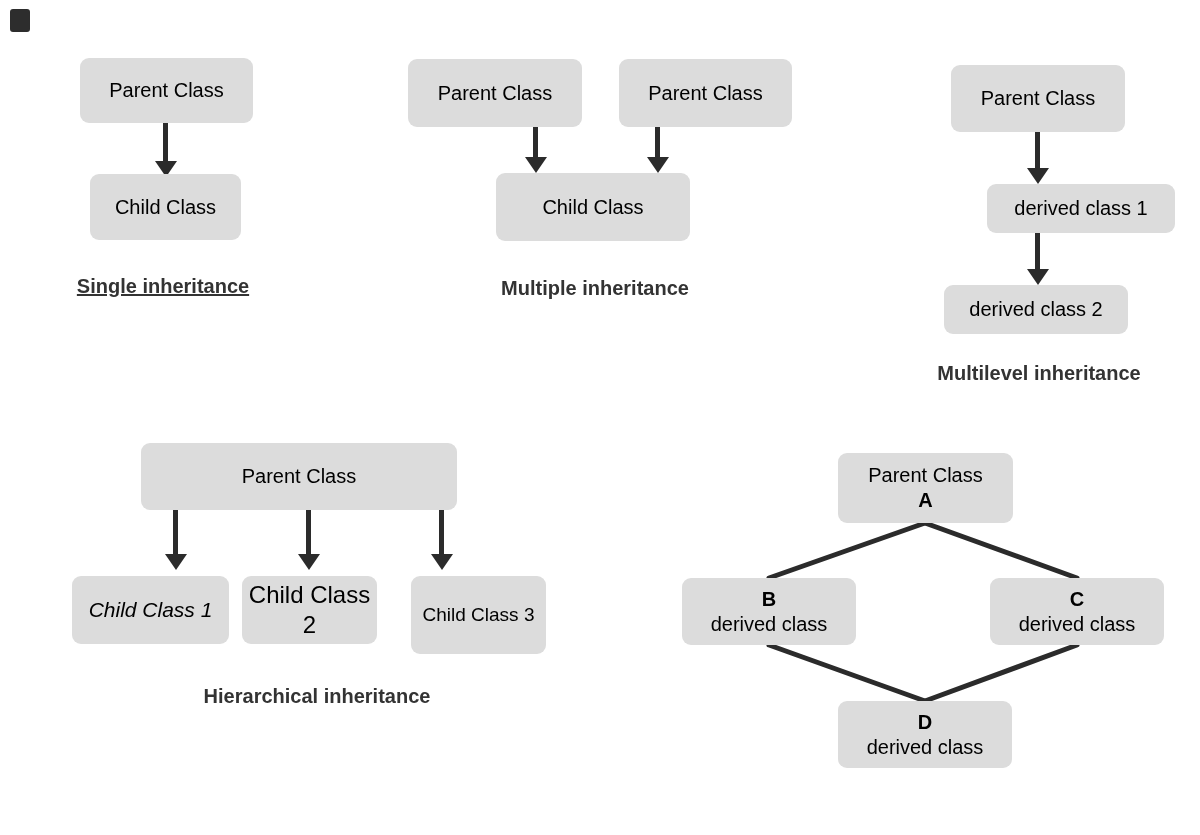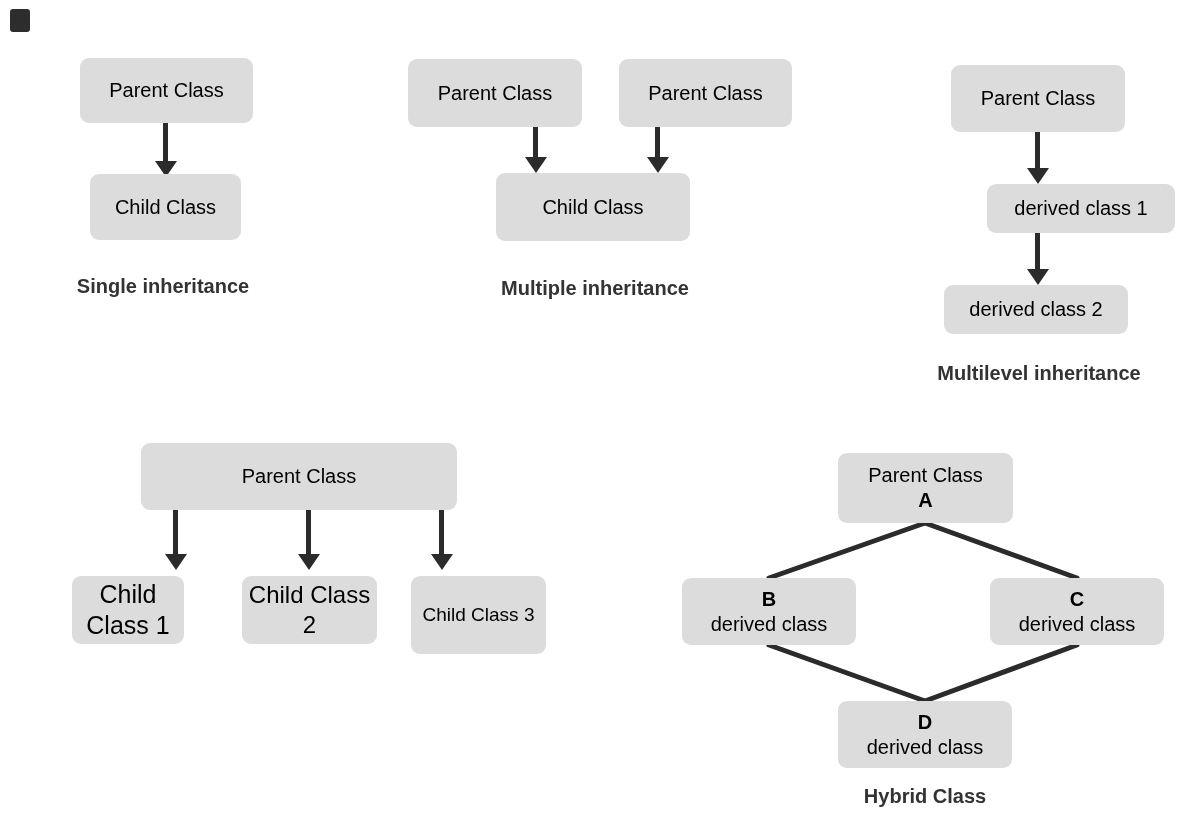--- a/index.html
+++ b/index.html
@@ -37,21 +37,21 @@
 
   <div id="corner-marker"></div>
 
   <div class="node" style="left:80px;top:58px;width:173px;height:65px;">Parent Class</div>
 
   <div class="vline" style="left:163px;top:123px;height:39px;"></div>
   <div class="ahead" style="left:155px;top:161px;"></div>
 
   <div class="node" style="left:90px;top:174px;width:151px;height:66px;">Child Class</div>
 
-  <div class="caption" style="left:33px;top:275px;">Single inheritance</div>
+  <div class="caption" style="left:33px;top:275px;text-decoration:underline;">Single inheritance</div>
 
   <div class="node" style="left:408px;top:59px;width:174px;height:68px;">Parent Class</div>
   <div class="node" style="left:619px;top:59px;width:173px;height:68px;">Parent Class</div>
 
   <div class="vline" style="left:533px;top:127px;height:31px;"></div>
   <div class="ahead" style="left:525px;top:157px;"></div>
   <div class="vline" style="left:655px;top:127px;height:31px;"></div>
   <div class="ahead" style="left:647px;top:157px;"></div>
 
   <div class="node" style="left:496px;top:173px;width:194px;height:68px;">Child Class</div>
@@ -74,24 +74,25 @@
 
   <div class="node" style="left:141px;top:443px;width:316px;height:67px;">Parent Class</div>
 
   <div class="vline" style="left:173px;top:510px;height:45px;"></div>
   <div class="ahead" style="left:165px;top:554px;"></div>
   <div class="vline" style="left:306px;top:510px;height:45px;"></div>
   <div class="ahead" style="left:298px;top:554px;"></div>
   <div class="vline" style="left:439px;top:510px;height:45px;"></div>
   <div class="ahead" style="left:431px;top:554px;"></div>
 
-  <div class="node" style="left:72px;top:576px;width:112px;height:68px;font-size:25px;">Child Class 1</div>
+  <div class="node" style="left:72px;top:576px;width:157px;height:68px;font-size:21px;font-style:italic;">Child Class 1</div>
   <div class="node" style="left:242px;top:576px;width:135px;height:68px;font-size:24px;">Child Class 2</div>
   <div class="node" style="left:411px;top:576px;width:135px;height:78px;font-size:19px;">Child Class 3</div>
 
+  <div class="caption" style="left:187px;top:685px;">Hierarchical inheritance</div>
 
   <svg id="edges" width="1200" height="835" viewBox="0 0 1200 835">
     <line x1="925" y1="523" x2="769" y2="578" stroke="#2b2b2b" stroke-width="5" stroke-linecap="round"></line>
     <line x1="925" y1="523" x2="1077" y2="578" stroke="#2b2b2b" stroke-width="5" stroke-linecap="round"></line>
     <line x1="769" y1="645" x2="925" y2="701" stroke="#2b2b2b" stroke-width="5" stroke-linecap="round"></line>
     <line x1="1077" y1="645" x2="925" y2="701" stroke="#2b2b2b" stroke-width="5" stroke-linecap="round"></line>
   </svg>
 
   <div class="node two" style="left:838px;top:453px;width:175px;height:70px;">
     <span>Parent Class</span>
@@ -106,15 +107,14 @@
   <div class="node two" style="left:990px;top:578px;width:174px;height:67px;">
     <span class="ltr">C</span>
     <span>derived class</span>
   </div>
 
   <div class="node two" style="left:838px;top:701px;width:174px;height:67px;">
     <span class="ltr">D</span>
     <span>derived class</span>
   </div>
 
-  <div class="caption" style="left:795px;top:785px;">Hybrid Class</div>
 
 </div>
 
 </body></html>

